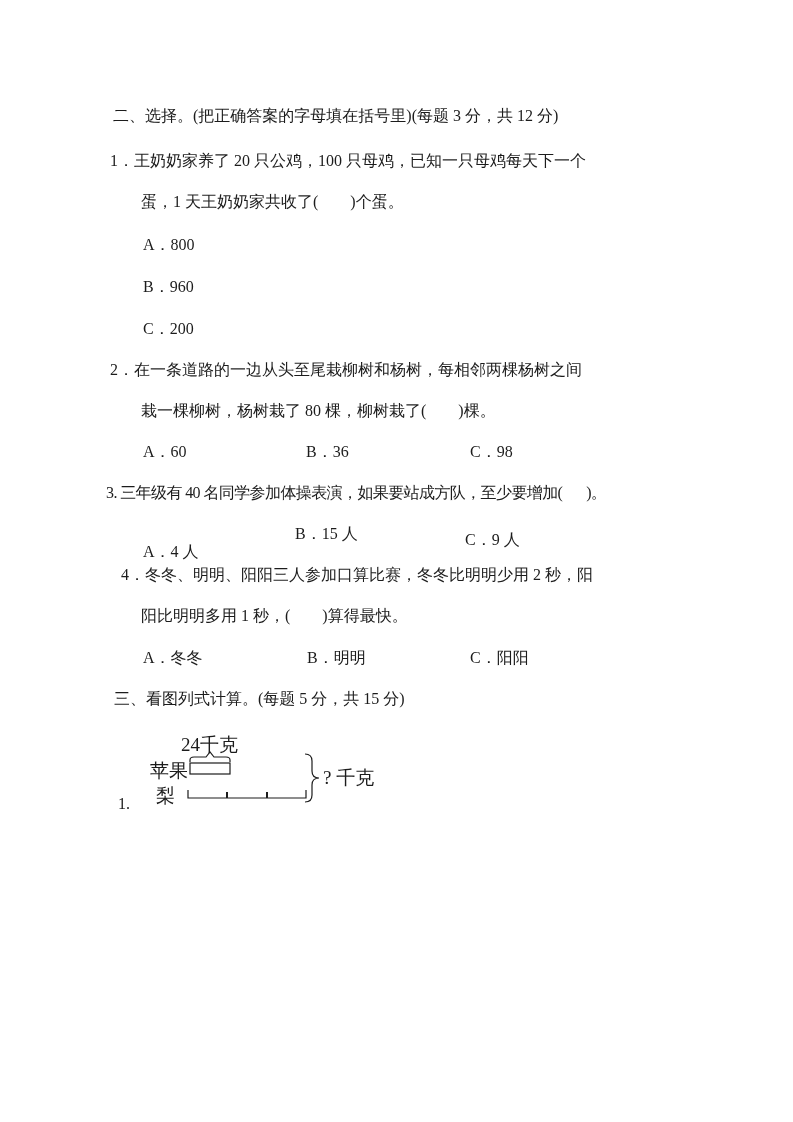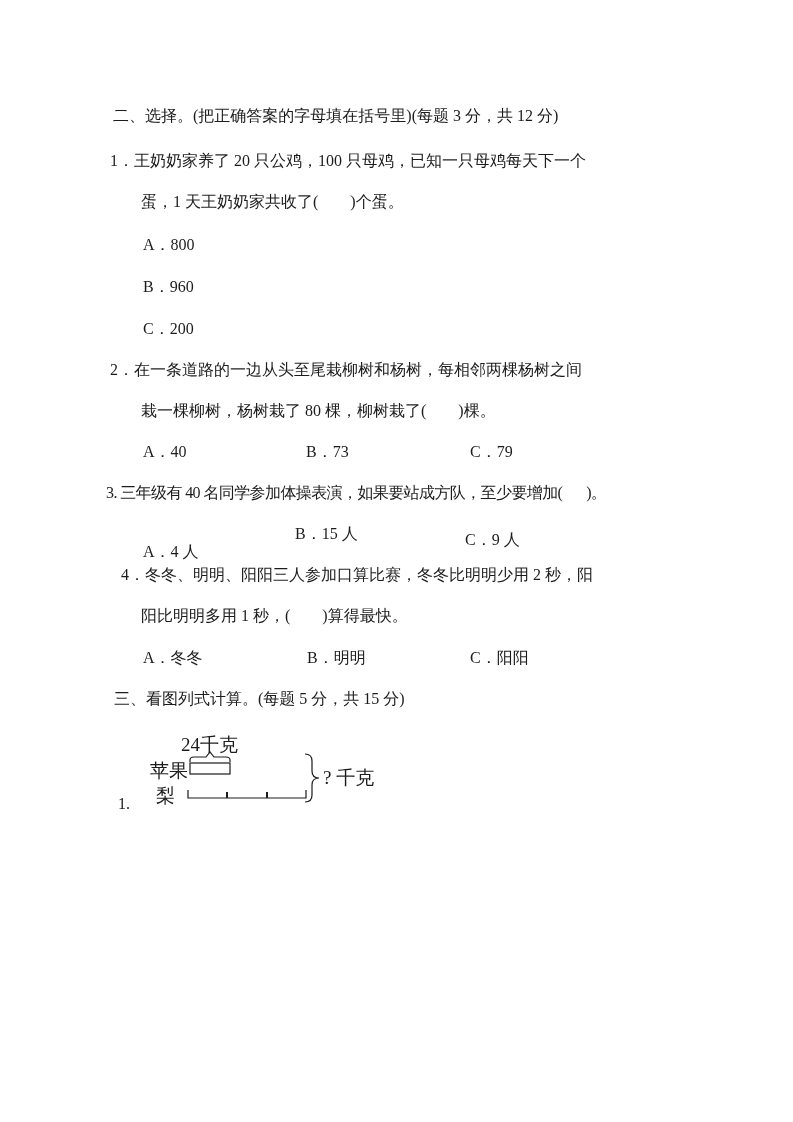--- a/index.html
+++ b/index.html
@@ -40,23 +40,23 @@
       <div class="line" style="left:110px; top:149px">1．王奶奶家养了 20 只公鸡，100 只母鸡，已知一只母鸡每天下一个</div>
       <div class="line" style="left:141px; top:190px">蛋，1 天王奶奶家共收了(        )个蛋。</div>
       <div class="line" style="left:143px; top:233px">A．800</div>
       <div class="line" style="left:143px; top:275px">B．960</div>
       <div class="line" style="left:143px; top:317px">C．200</div>
     </div>
 
     <div>
       <div class="line" style="left:110px; top:358px">2．在一条道路的一边从头至尾栽柳树和杨树，每相邻两棵杨树之间</div>
       <div class="line" style="left:141px; top:399px">栽一棵柳树，杨树栽了 80 棵，柳树栽了(        )棵。</div>
-      <div class="line" style="left:143px; top:440px">A．40</div>
-      <div class="line" style="left:306px; top:440px">B．73</div>
-      <div class="line" style="left:470px; top:440px">C．79</div>
+      <div class="line" style="left:143px; top:440px">A．60</div>
+      <div class="line" style="left:306px; top:440px">B．36</div>
+      <div class="line" style="left:470px; top:440px">C．98</div>
     </div>
 
     <div>
       <div class="line tight" style="left:106px; top:481px">3. 三年级有 40 名同学参加体操表演，如果要站成方队，至少要增加(       )。</div>
       <div class="line" style="left:143px; top:540px">A．4 人</div>
       <div class="line" style="left:295px; top:522px">B．15 人</div>
       <div class="line" style="left:465px; top:528px">C．9 人</div>
     </div>
 
     <div>

